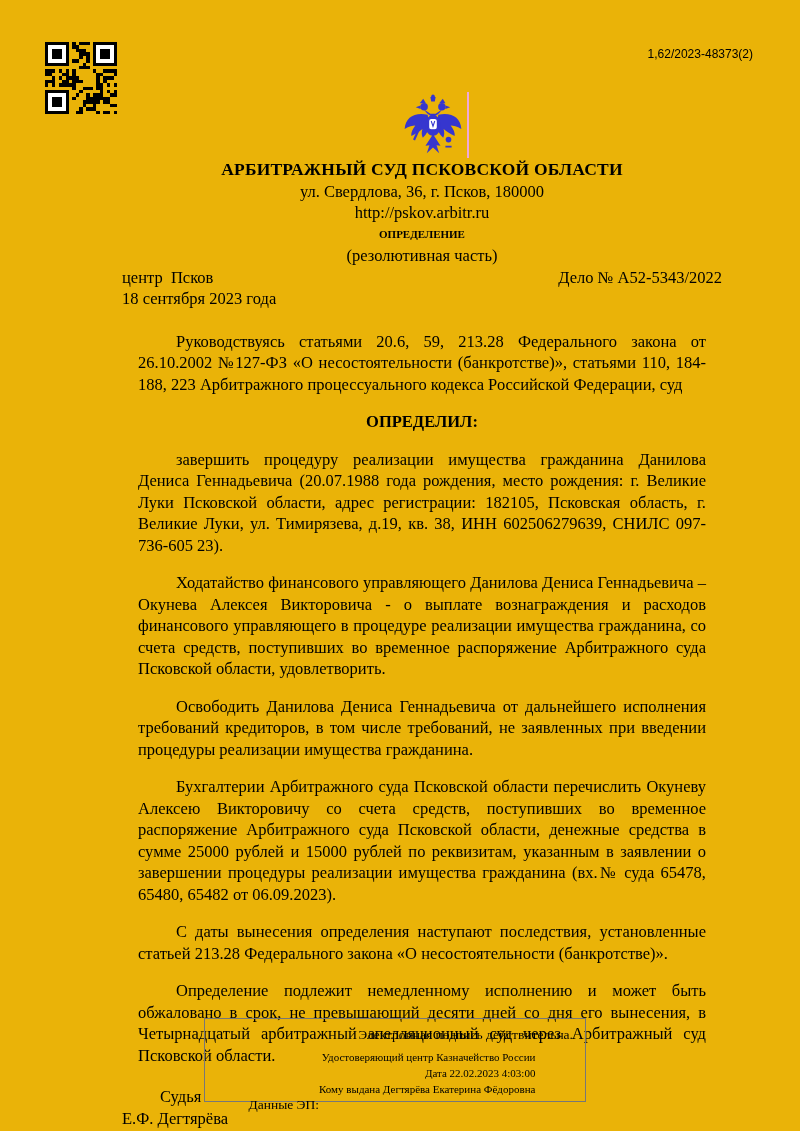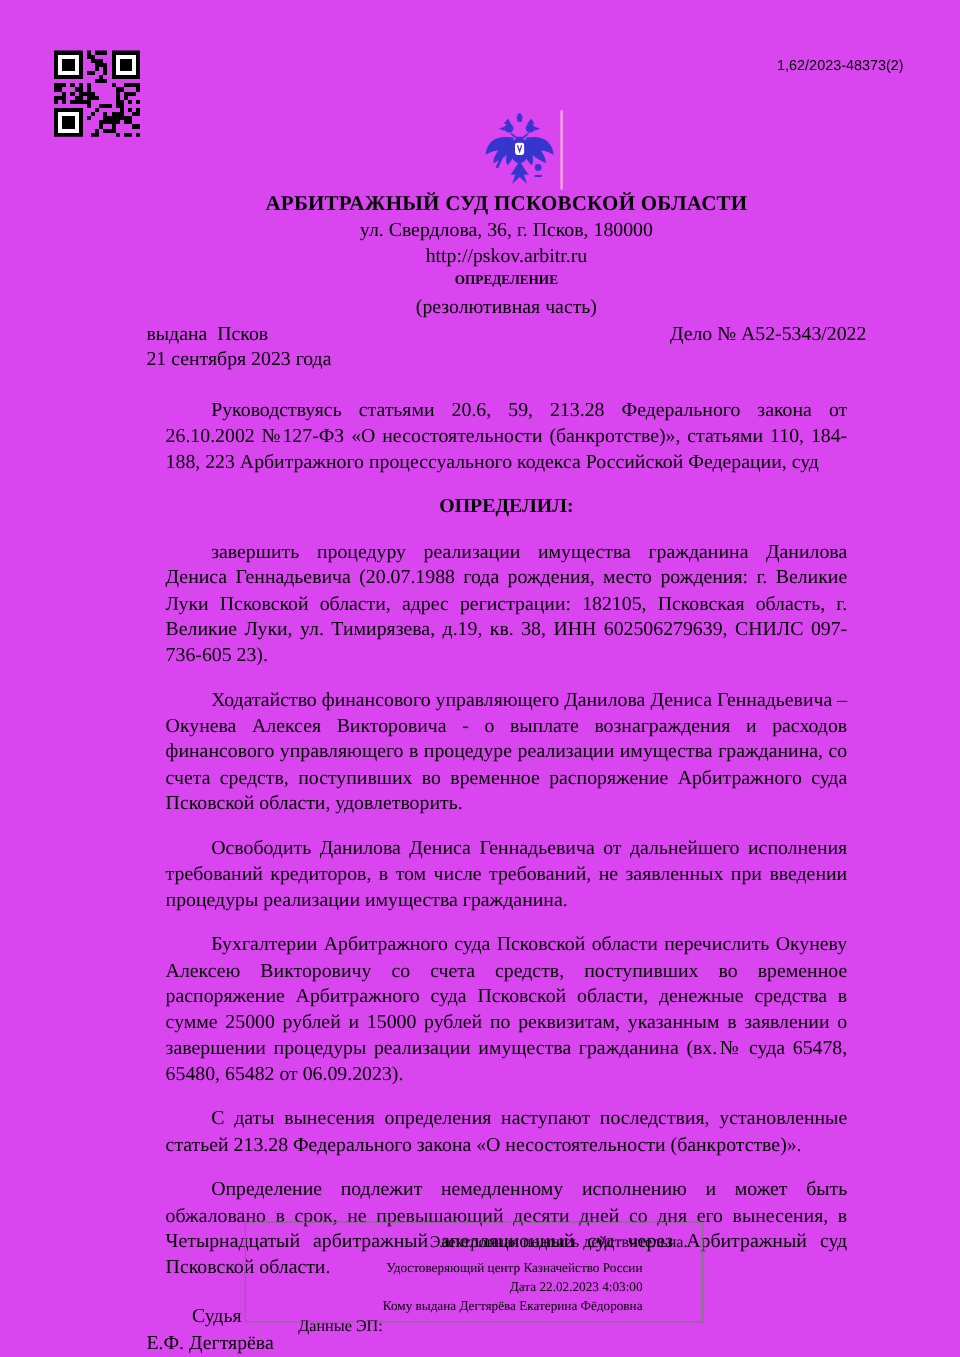--- a/index.html
+++ b/index.html
@@ -1,17 +1,17 @@
 <!DOCTYPE html>
 <html><head>
 <meta charset="utf-8">
 <style>
   html,body{margin:0;padding:0;background:#e8e8e8;}
   .page{
-    position:relative;width:800px;height:1131px;margin:0 auto;background:#d946ef;
+    position:relative;width:800px;height:1131px;margin:0 auto;background:#eab308;
     font-family:"Liberation Serif","DejaVu Serif",serif;font-size:16.5px;line-height:21.5px;color:#000;
     overflow:hidden;
   }
   .qr{position:absolute;left:45px;top:42px;width:72px;height:72px;}
   .qr svg{width:100%;height:100%;shape-rendering:crispEdges;}
   .barcode-num{
     position:absolute;top:44px;right:47px;
     font-family:"Liberation Sans","DejaVu Sans",sans-serif;font-size:12px;color:#000;
   }
   .emblem{position:absolute;left:402px;top:91px;width:62px;height:67px;}
@@ -204,24 +204,24 @@
   <div class="content">
     <div class="hdr">
       <div class="court-name">АРБИТРАЖНЫЙ СУД ПСКОВСКОЙ ОБЛАСТИ</div>
       <div>ул. Свердлова, 36, г. Псков, 180000</div>
       <div>http://pskov.arbitr.ru</div>
       <div class="doc-title">ОПРЕДЕЛЕНИЕ</div>
       <div>(резолютивная часть)</div>
     </div>
 
     <div class="meta-row">
-      <span class="city">выдана  Псков</span>
+      <span class="city">центр  Псков</span>
       <span>Дело № А52-5343/2022</span>
     </div>
-    <div>21 сентября 2023 года</div>
+    <div>18 сентября 2023 года</div>
 
     <p class="body-p first">Руководствуясь статьями 20.6, 59, 213.28 Федерального закона от 26.10.2002 №127-ФЗ «О несостоятельности (банкротстве)», статьями 110, 184-188, 223 Арбитражного процессуального кодекса Российской Федерации, суд</p>
     <div class="resolved">ОПРЕДЕЛИЛ:</div>
 
     <p class="body-p">завершить процедуру реализации имущества гражданина Данилова Дениса Геннадьевича (20.07.1988 года рождения, место рождения: г. Великие Луки Псковской области, адрес регистрации: 182105, Псковская область, г. Великие Луки, ул. Тимирязева, д.19, кв. 38, ИНН 602506279639, СНИЛС 097-736-605 23).</p>
     <p class="body-p">Ходатайство финансового управляющего Данилова Дениса Геннадьевича – Окунева Алексея Викторовича - о выплате вознаграждения и расходов финансового управляющего в процедуре реализации имущества гражданина, со счета средств, поступивших во временное распоряжение Арбитражного суда Псковской области, удовлетворить.</p>
     <p class="body-p">Освободить Данилова Дениса Геннадьевича от дальнейшего исполнения требований кредиторов, в том числе требований, не заявленных при введении процедуры реализации имущества гражданина.</p>
     <p class="body-p">Бухгалтерии Арбитражного суда Псковской области перечислить Окуневу Алексею Викторовичу со счета средств, поступивших во временное распоряжение Арбитражного суда Псковской области, денежные средства в сумме 25000 рублей и 15000 рублей по реквизитам, указанным в заявлении о завершении процедуры реализации имущества гражданина (вх.№ суда 65478, 65480, 65482 от 06.09.2023).</p>
     <p class="body-p">С даты вынесения определения наступают последствия, установленные статьей 213.28 Федерального закона «О несостоятельности (банкротстве)».</p>
     <p class="body-p">Определение подлежит немедленному исполнению и может быть обжаловано в срок, не превышающий десяти дней со дня его вынесения, в Четырнадцатый арбитражный апелляционный суд через Арбитражный суд Псковской области.</p>

